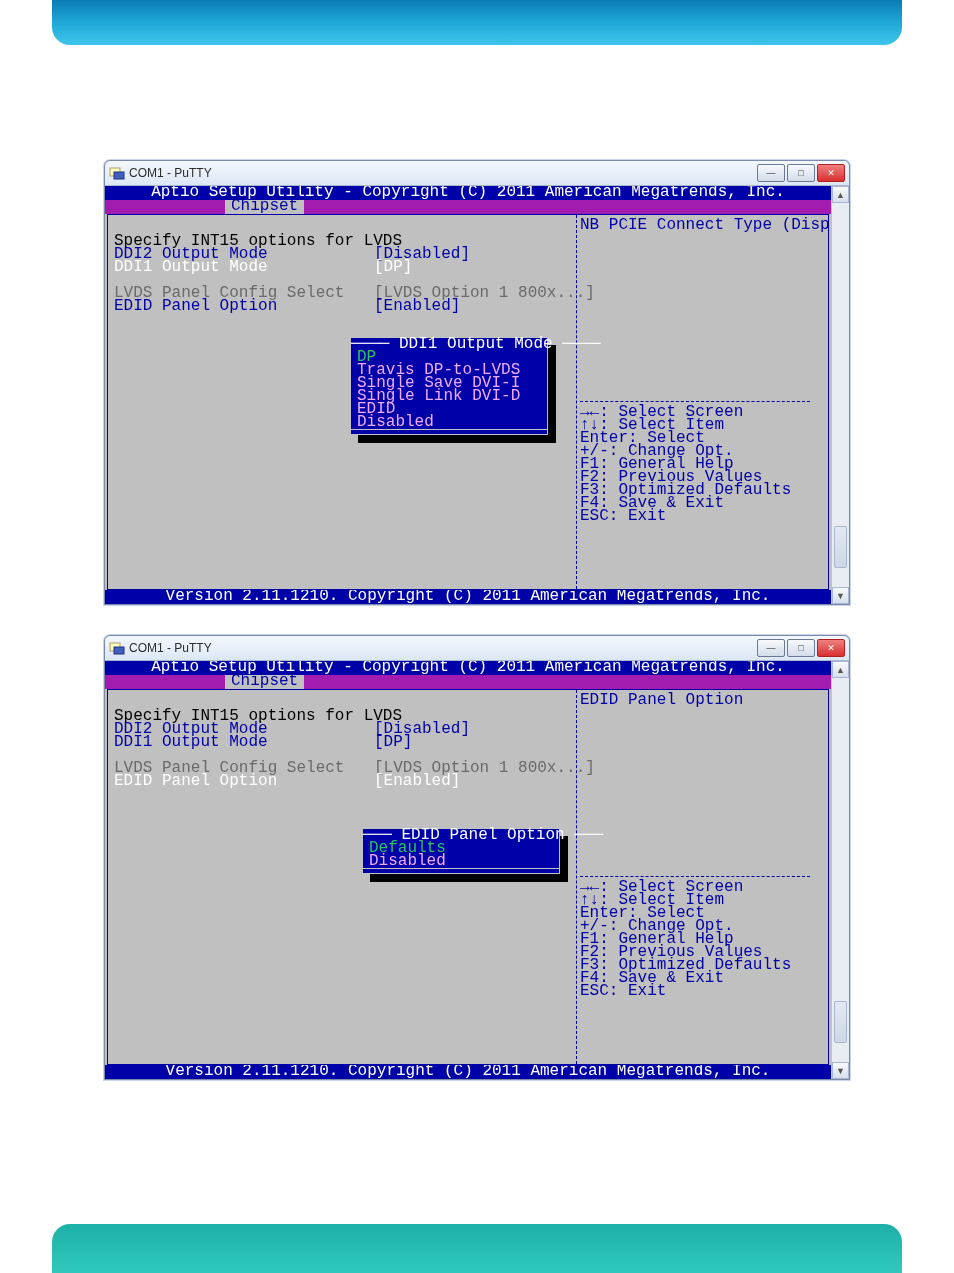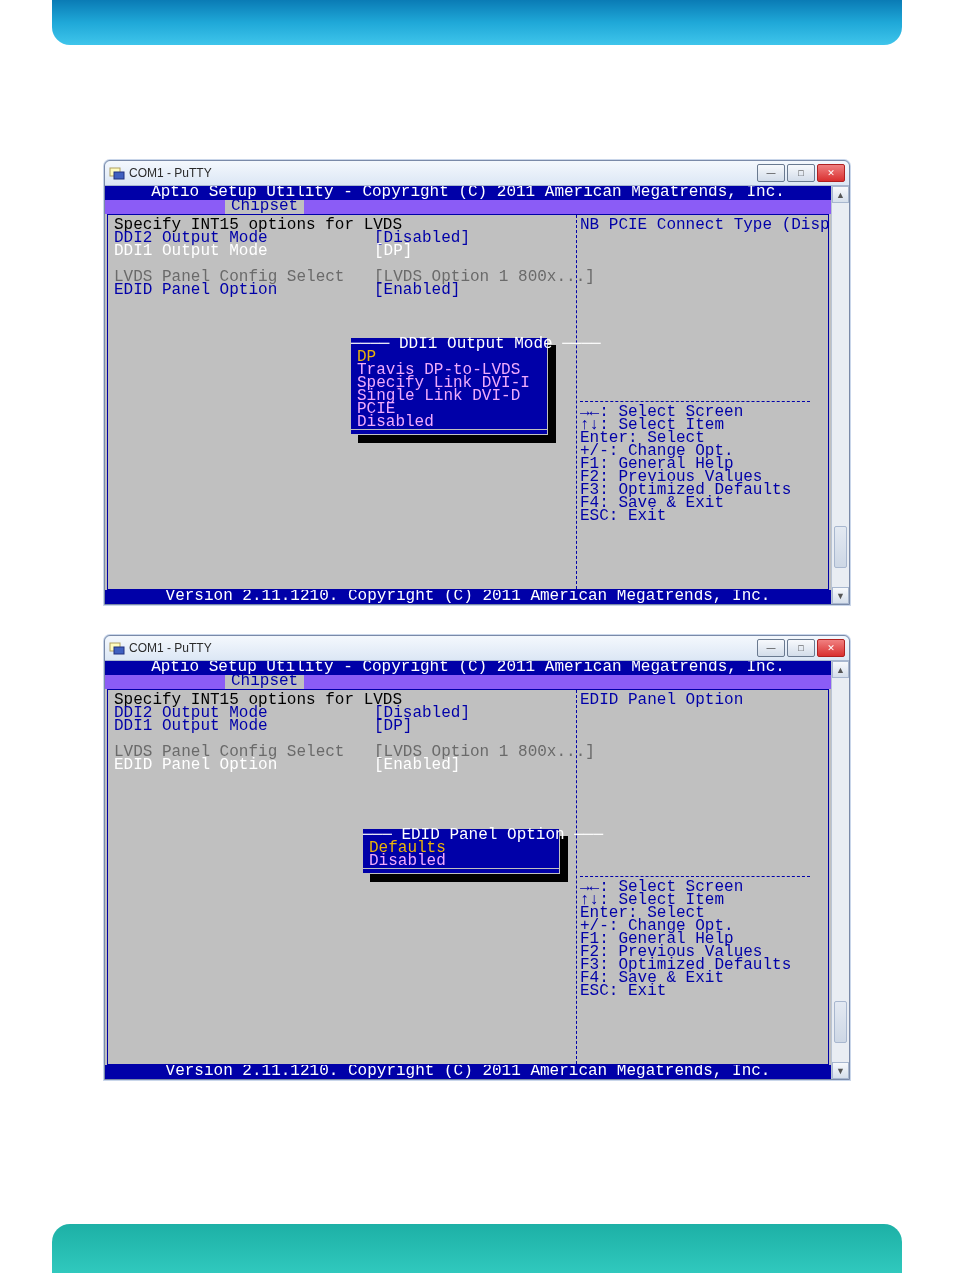--- a/index.html
+++ b/index.html
@@ -11,39 +11,39 @@
   .title-bar{height:24px;display:flex;align-items:center;padding:0 4px;background:linear-gradient(#f4f8fd,#dce7f5);border-bottom:1px solid #a8b7cf;border-radius:6px 6px 0 0}
   .title-icon{width:16px;height:16px;margin-right:4px;display:inline-block;position:relative}
   .title-icon svg{width:16px;height:16px}
   .title-text{font-size:12px;color:#2b2b2b;flex:1}
   .win-btns{display:flex;gap:2px}
   .win-btn{width:26px;height:16px;border:1px solid #6a7a90;border-radius:2px;background:linear-gradient(#f7f9fc,#d3ddea);display:flex;align-items:center;justify-content:center;font-size:9px;color:#333}
   .win-btn.close{background:linear-gradient(#f08080,#d93030);color:#fff;border-color:#b02020}
   .putty-body{display:flex;height:418px}
   .term{flex:1;font-family:'Courier New',monospace;font-size:16px;line-height:13px;background:#c0c0c0;position:relative;overflow:hidden}
   .term-header{background:#0000a8;color:#fff;text-align:center;height:14px;white-space:pre}
-  .term-tab-row{background:#8b5cf6;height:14px;display:flex}
+  .term-tab-row{background:#a21caf;height:14px;display:flex}
   .term-tab{background:#c0c0c0;color:#0000a8;padding:0 6px;margin-left:120px;height:14px}
   .term-main{position:relative;border:1px solid #0000a8;margin:0 2px;height:374px;background:#c0c0c0}
-  .left-pane{position:absolute;left:6px;top:4px;width:458px}
+  .left-pane{position:absolute;left:6px;top:20px;width:458px}
   .row{white-space:pre;height:13px}
   .row .lbl{display:inline-block;width:260px}
   .row .val{display:inline-block}
   .blue{color:#0000a8}
   .white{color:#fff}
   .black{color:#000}
   .right-pane{position:absolute;left:472px;top:4px;width:244px}
   .right-divider{position:absolute;left:468px;top:0;bottom:0;width:1px;border-left:1px dashed #0000a8}
   .right-sep{border-top:1px dashed #0000a8;margin:4px 0;width:230px}
   .help-list .row{color:#0000a8}
   .popup{position:absolute;background:#0000a8;color:#fff;border:1px solid #c0c0c0;box-shadow:8px 8px 0 #000}
   .popup .opt{padding:0 6px;height:13px;white-space:pre;color:#f0abfc}
   
   .popup .opt.first-sel{color:#fff}
-  .popup .opt.first-sel span{color:#eab308}
+  .popup .opt.first-sel span{color:#22c55e}
   
   .footerbar{background:#0000a8;color:#fff;text-align:center;height:16px;white-space:pre}
   .vscroll{width:17px;background:#e9edf3;border-left:1px solid #b9c4d4;position:relative}
   .vscroll .arrow{position:absolute;left:0;width:17px;height:17px;background:linear-gradient(#f7f9fc,#d6dfeb);border:1px solid #a8b7cf;box-sizing:border-box;display:flex;align-items:center;justify-content:center;font-size:9px;color:#555}
   .vscroll .arrow.top{top:0}
   .vscroll .arrow.bot{bottom:0}
   .vscroll .thumb{position:absolute;left:2px;right:2px;top:20px;height:30px;background:linear-gradient(#e3e9f2,#cdd7e5);border:1px solid #a8b7cf;border-radius:2px}
   .right-pane .row::before{content:"";}
   .rp-line{white-space:pre;color:#0000a8;height:13px}
   .popup-border-title{color:#fff;white-space:pre;text-align:center}
@@ -86,23 +86,23 @@
             <div class="row white" style="background:transparent"><span class="lbl">DDI1 Output Mode</span><span class="val">[DP]</span></div>
             <div class="row">&nbsp;</div>
             <div class="row" style="color:#6a6a6a"><span class="lbl">LVDS Panel Config Select</span><span class="val">[LVDS Option 1 800x...]</span></div>
             <div class="row blue"><span class="lbl">EDID Panel Option</span><span class="val">[Enabled]</span></div>
           </div>
 
           <div class="popup popup1">
             <div class="popup-border-title">──── <span>DDI1 Output Mode</span> ────</div>
             <div class="opt first-sel" style="color:#fff"><span>DP</span></div>
             <div class="opt"><span>Travis DP-to-LVDS</span></div>
-            <div class="opt"><span>Specify Link DVI-I</span></div>
+            <div class="opt"><span>Single Save DVI-I</span></div>
             <div class="opt"><span>Single Link DVI-D</span></div>
-            <div class="opt"><span>PCIE</span></div>
+            <div class="opt"><span>EDID</span></div>
             <div class="opt"><span>Disabled</span></div>
             <div style="height:4px;border-top:1px solid #c0c0c0"></div>
           </div>
 
           <div class="right-pane">
             <div class="rp-line">NB PCIE Connect Type (Display device)</div>
             <div style="height:165px"></div>
             <div class="right-sep"></div>
             <div class="help-list">
               <div class="row">→←: Select Screen</div>

